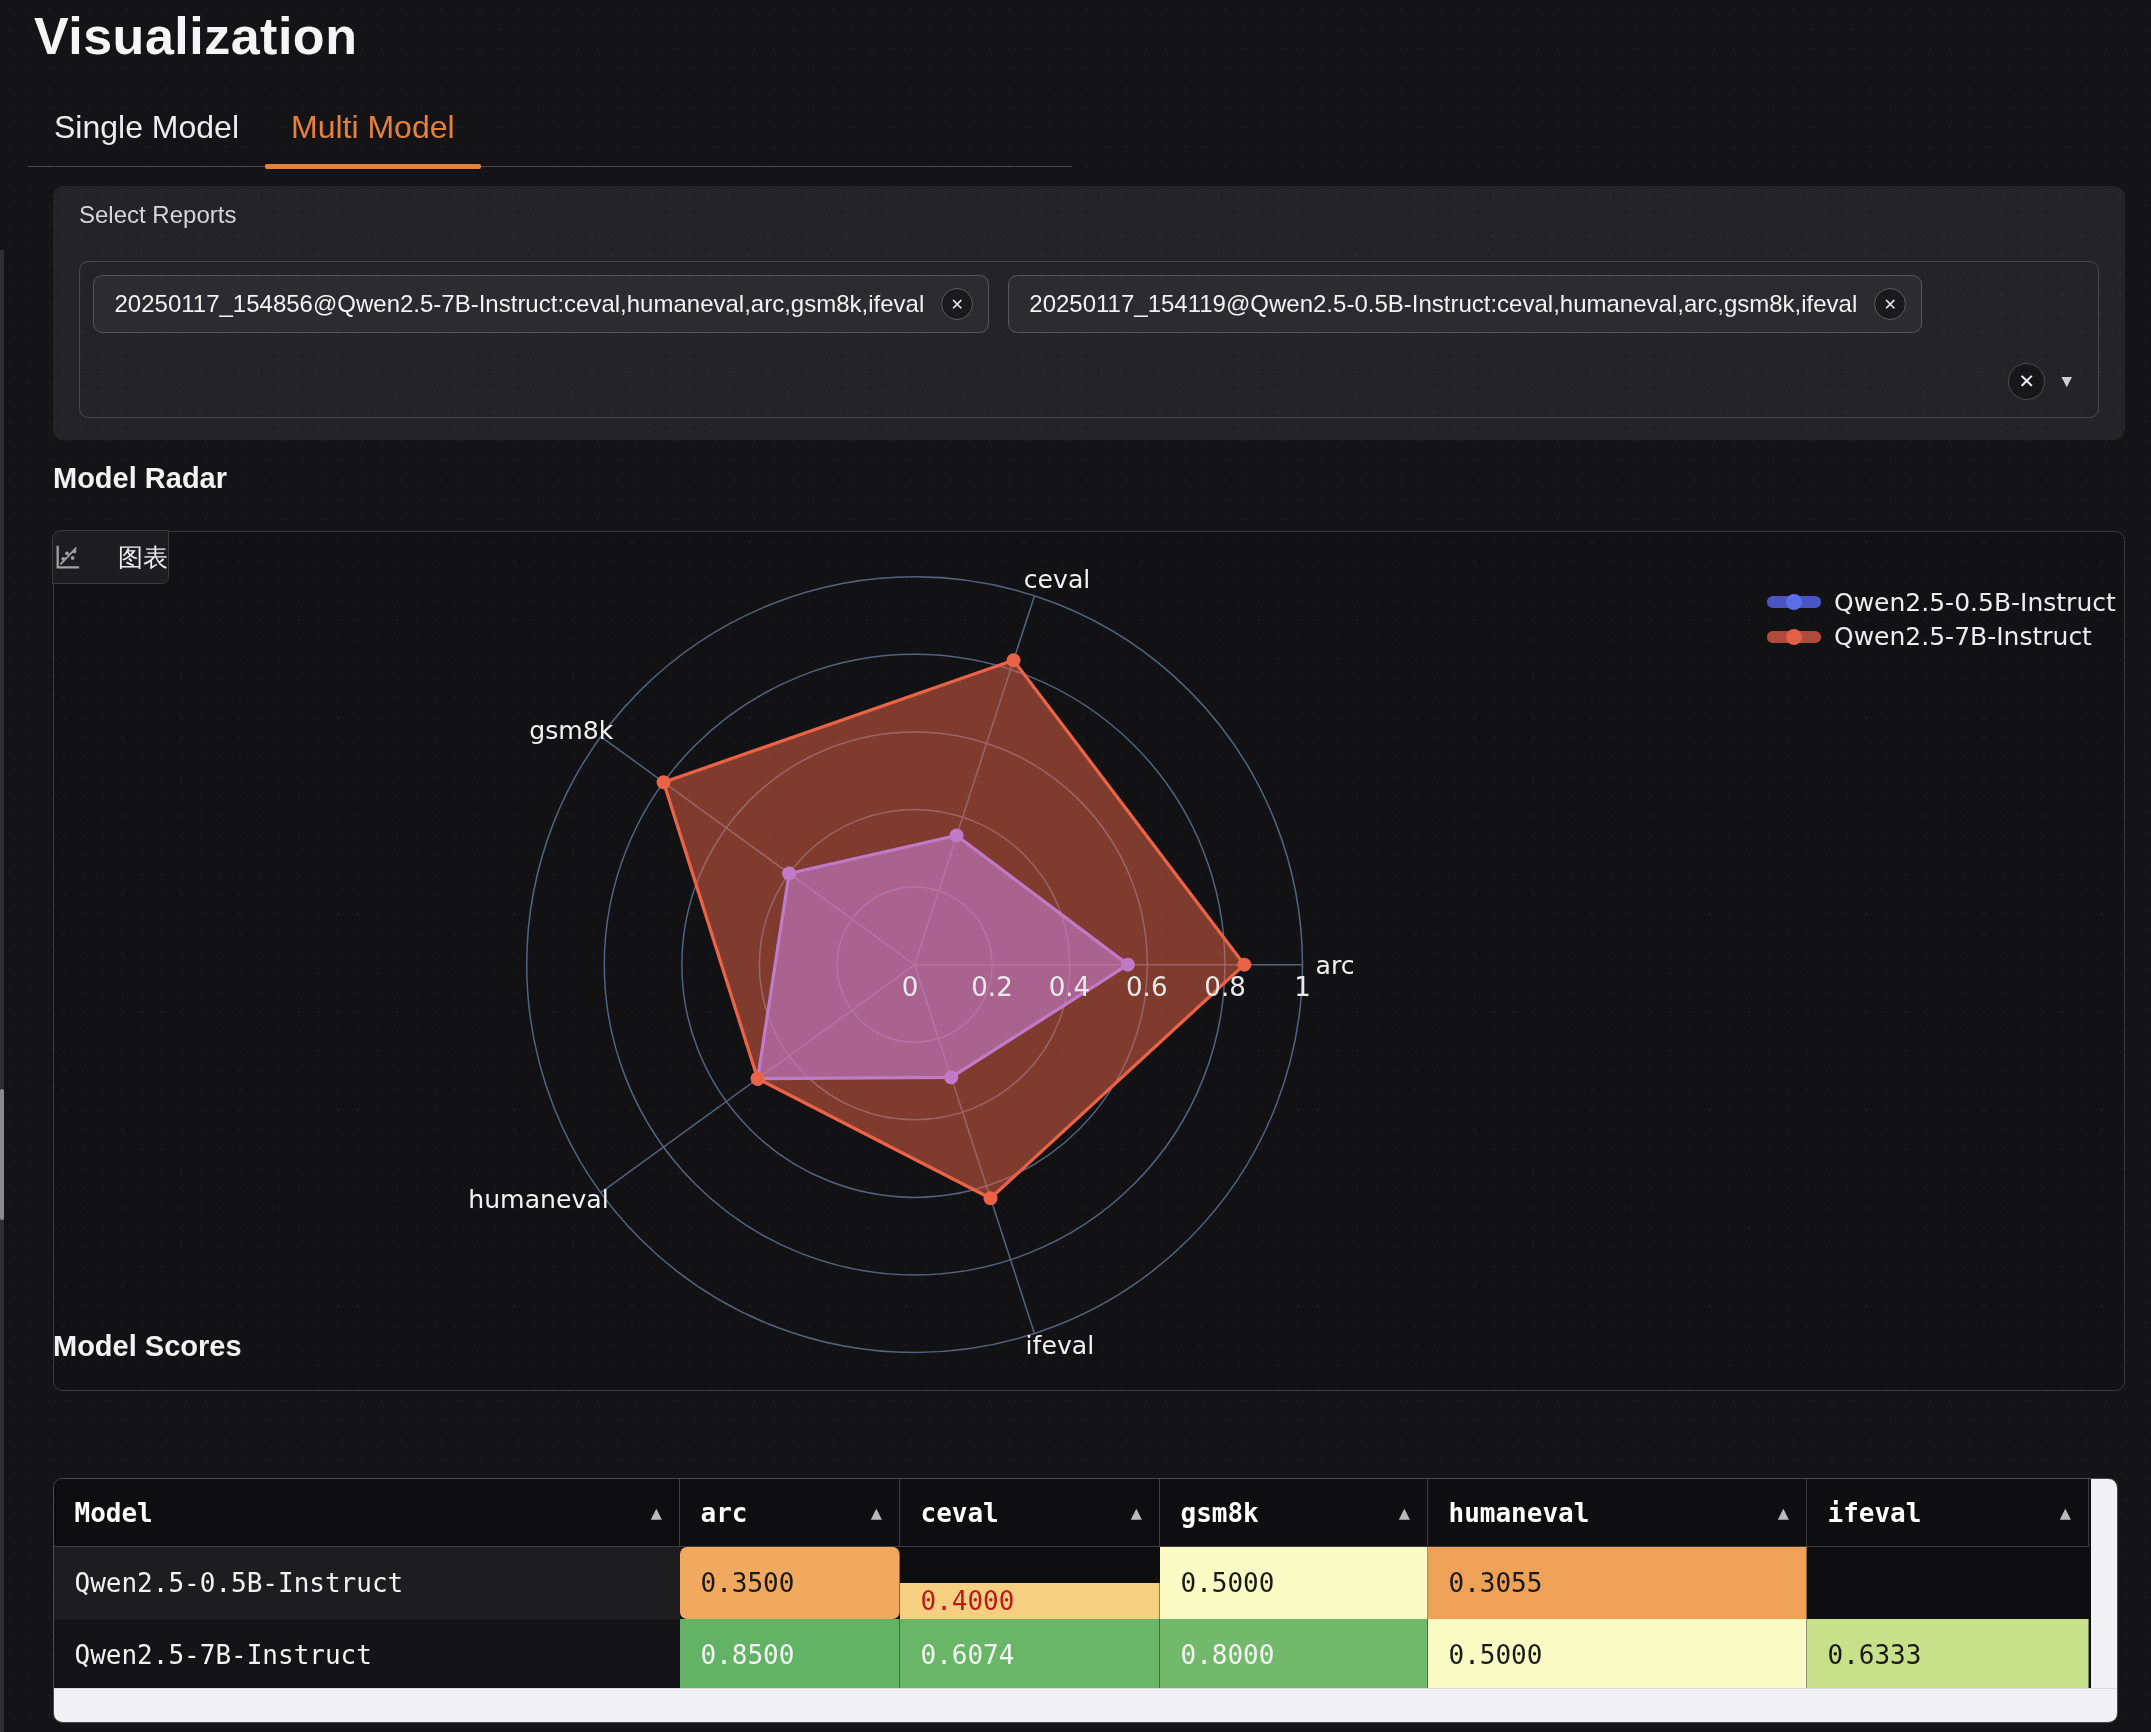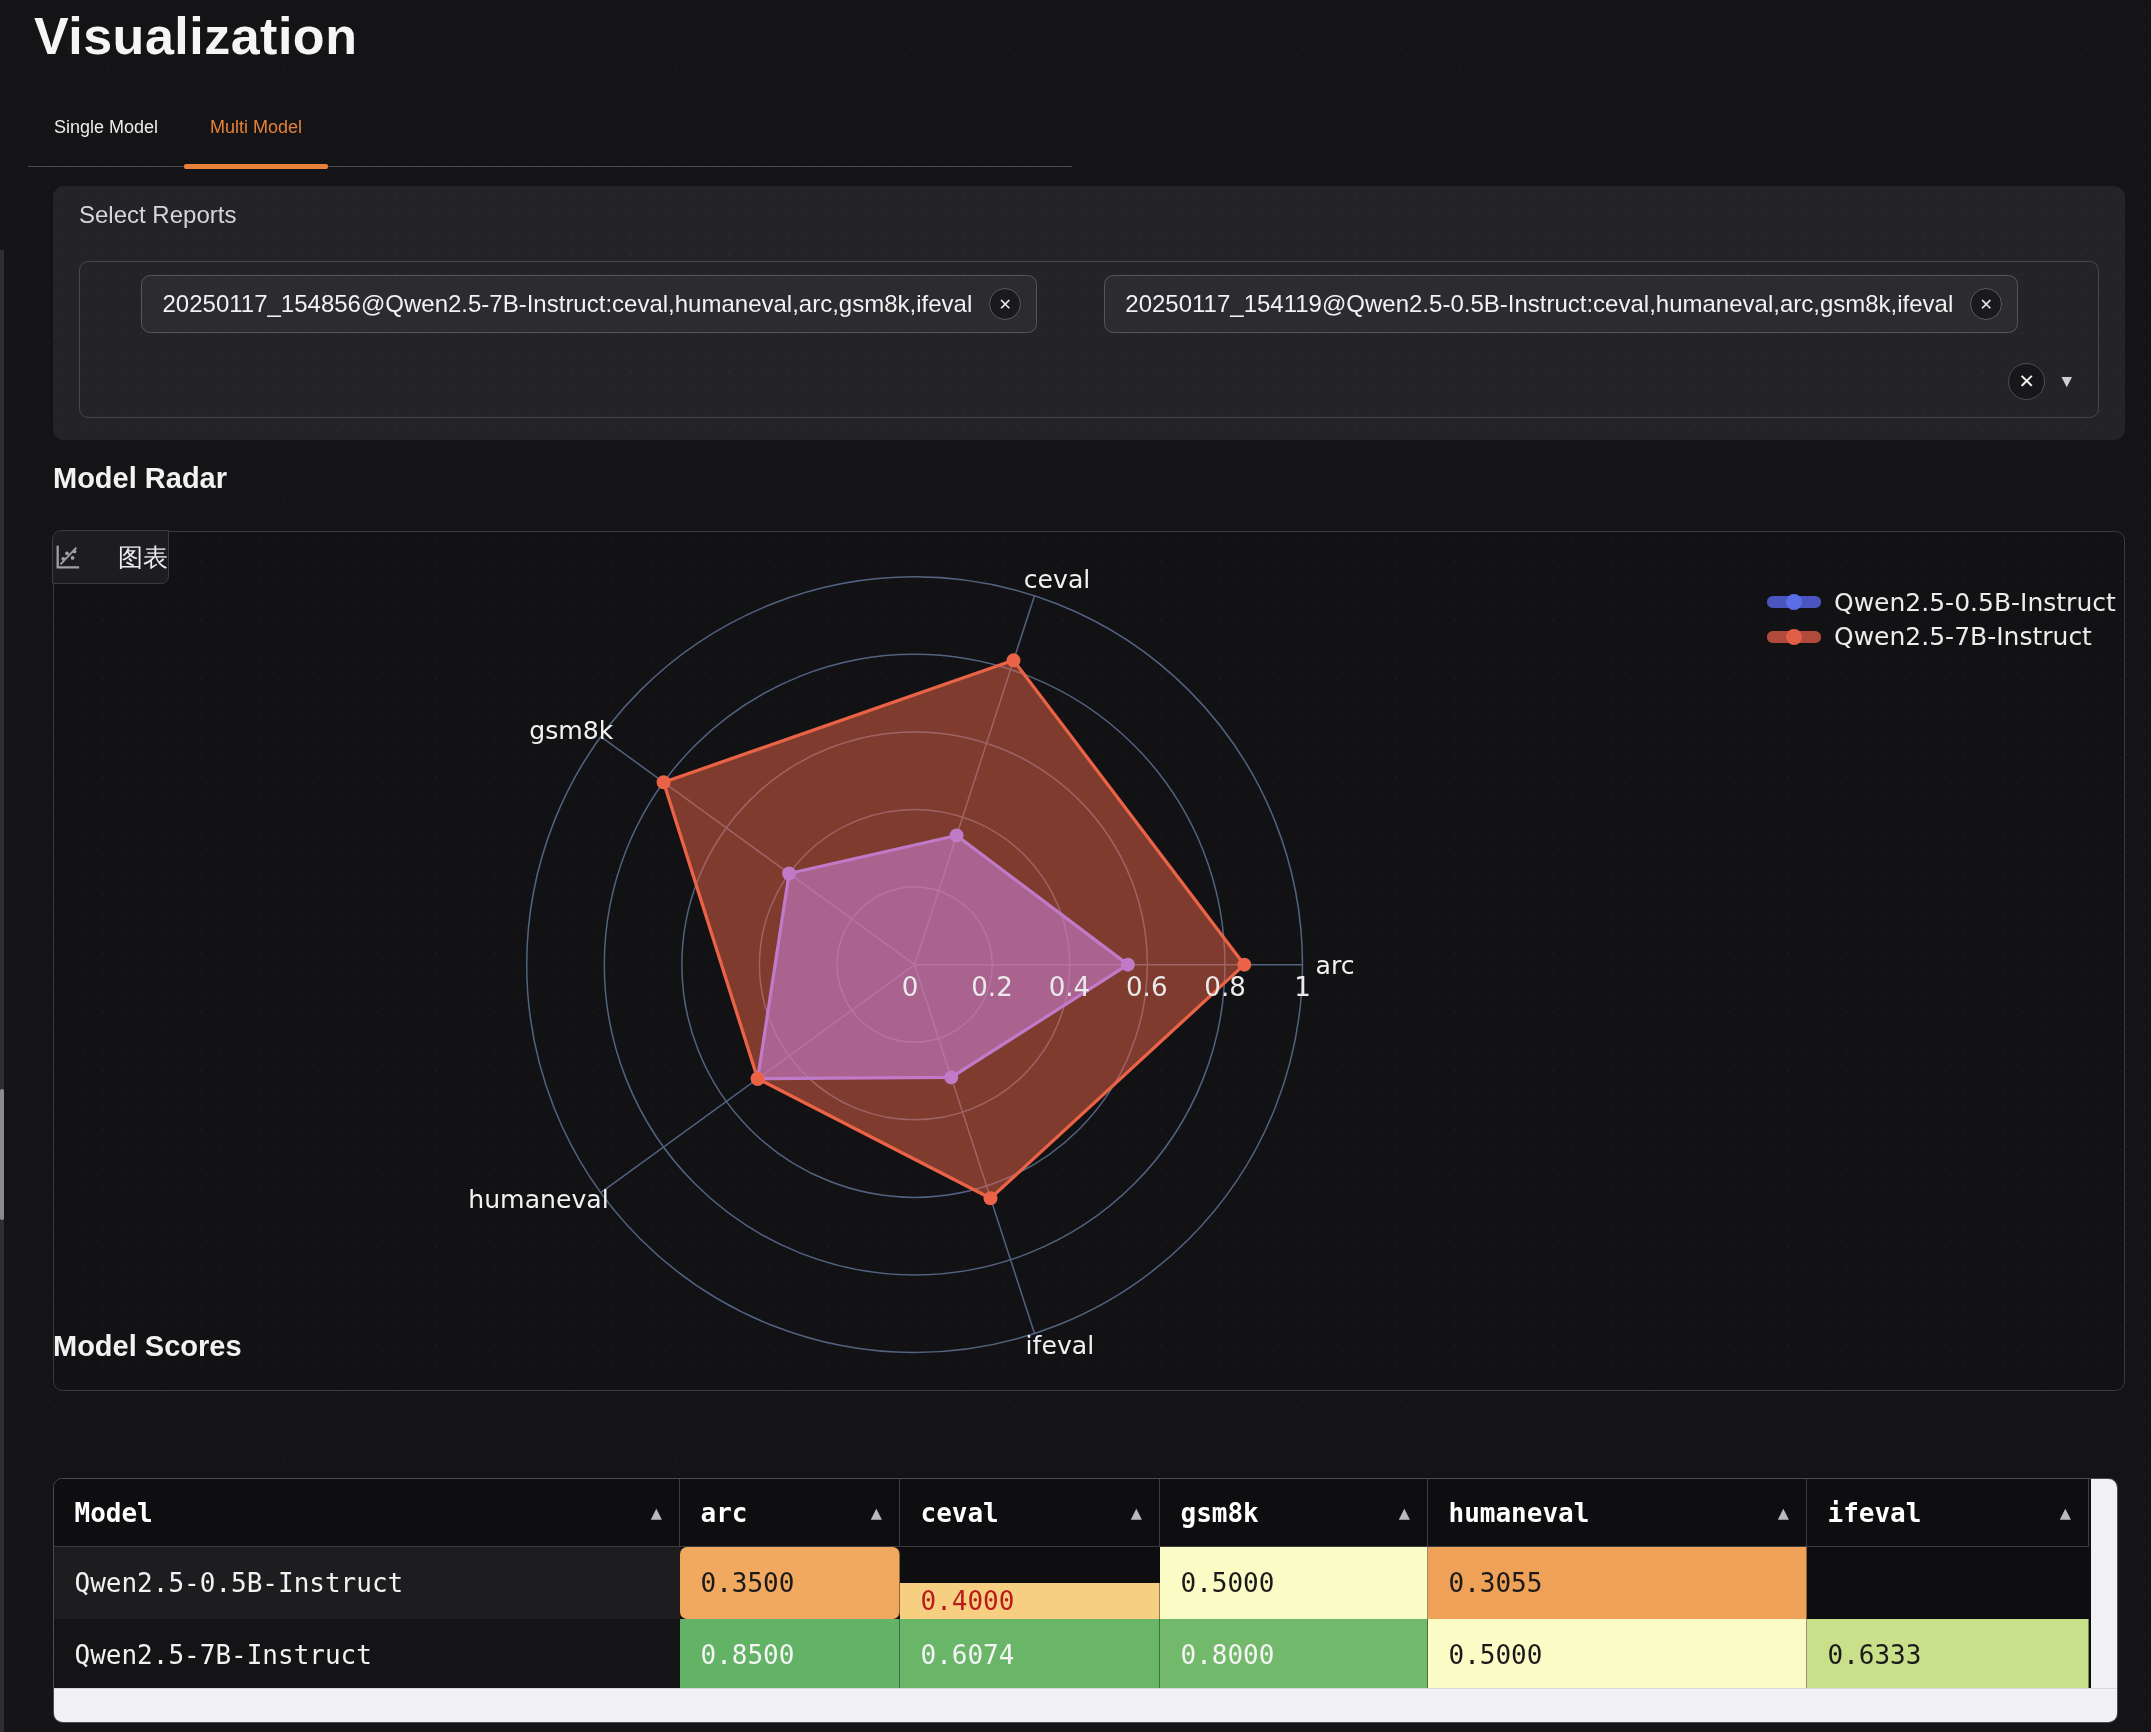--- a/index.html
+++ b/index.html
@@ -13,30 +13,30 @@
     color: #f0f0f0;
     overflow: hidden;
   }
   .dotbg {
     background-image: radial-gradient(rgba(255,255,255,0.03) 1.3px, transparent 1.4px);
     background-size: 19.6px 19.6px;
   }
   
   .page-title { position: absolute; left: 34px; top: 5.6px; font-size: 52px; font-weight: 700; color: #f5f5f5; letter-spacing: 0.5px; }
   .tab-nav { position: absolute; left: 28px; top: 89px; width: 1044px; height: 78px; display: flex; border-bottom: 1.9px solid #4b4b4f; }
-  .tab-item { position: relative; height: 100%; display: flex; align-items: center; padding: 0 26px; font-size: 18px; color: #ececec; cursor: pointer; }
+  .tab-item { position: relative; height: 100%; display: flex; align-items: center; padding: 0 26px; font-size: 32px; color: #ececec; cursor: pointer; }
   .tab-item .active-bar { position: absolute; left: 0; right: 0; bottom: -2.8px; height: 4.7px; border-radius: 1.9px; background: transparent; }
   
   .panel { position: absolute; border-radius: 11px; }
   .select-panel { left: 53px; top: 186px; width: 2072px; height: 254px; background-color: #242428; }
   .select-label { position: absolute; left: 26px; top: 15px; font-size: 24px; color: #d6d6da; }
   .multiselect-box { position: absolute; left: 26px; top: 75px; right: 26px; bottom: 22.4px; border: 1.9px solid #47474d; border-radius: 9.3px; }
   .chips { position: absolute; left: 13px; top: 13px; right: 13px; display: flex; gap: 18.6px; }
   .chip { display: inline-flex; align-items: center; gap: 17px; height: 58px; padding: 0 15px 0 20.5px;
-          background: #2c2c30; border: 1.9px solid #55555b; border-radius: 9.3px; font-size: 24px; color: #f2f2f2; white-space: nowrap; margin-left: 48px; }
+          background: #2c2c30; border: 1.9px solid #55555b; border-radius: 9.3px; font-size: 24px; color: #f2f2f2; white-space: nowrap; }
   .chip-x { width: 32px; height: 32px; border-radius: 50%; background: #1a1a1d; border: 1.9px solid #5a5a60;
             display: inline-flex; align-items: center; justify-content: center; font-size: 16px; color: #e9e9e9; cursor: pointer; flex: none; }
   .clear-zone { position: absolute; right: 22.4px; bottom: 17px; display: flex; align-items: center; gap: 13px; }
   .clear-x { width: 37px; height: 37px; border-radius: 50%; background: #17171a; border: 1.9px solid #4c4c52;
              display: flex; align-items: center; justify-content: center; font-size: 19.6px; color: #f0f0f0; cursor: pointer; }
   .caret { font-size: 17.7px; color: #cfcfd3; cursor: pointer; }
   
   .section-heading { position: absolute; left: 53px; font-size: 29px; font-weight: 700; color: #f2f2f2; }
   
   .chart-panel { left: 53px; top: 531px; width: 2072px; height: 860px; background-color: #121214; border: 1.9px solid #3a3a3f; border-radius: 9.3px; }

